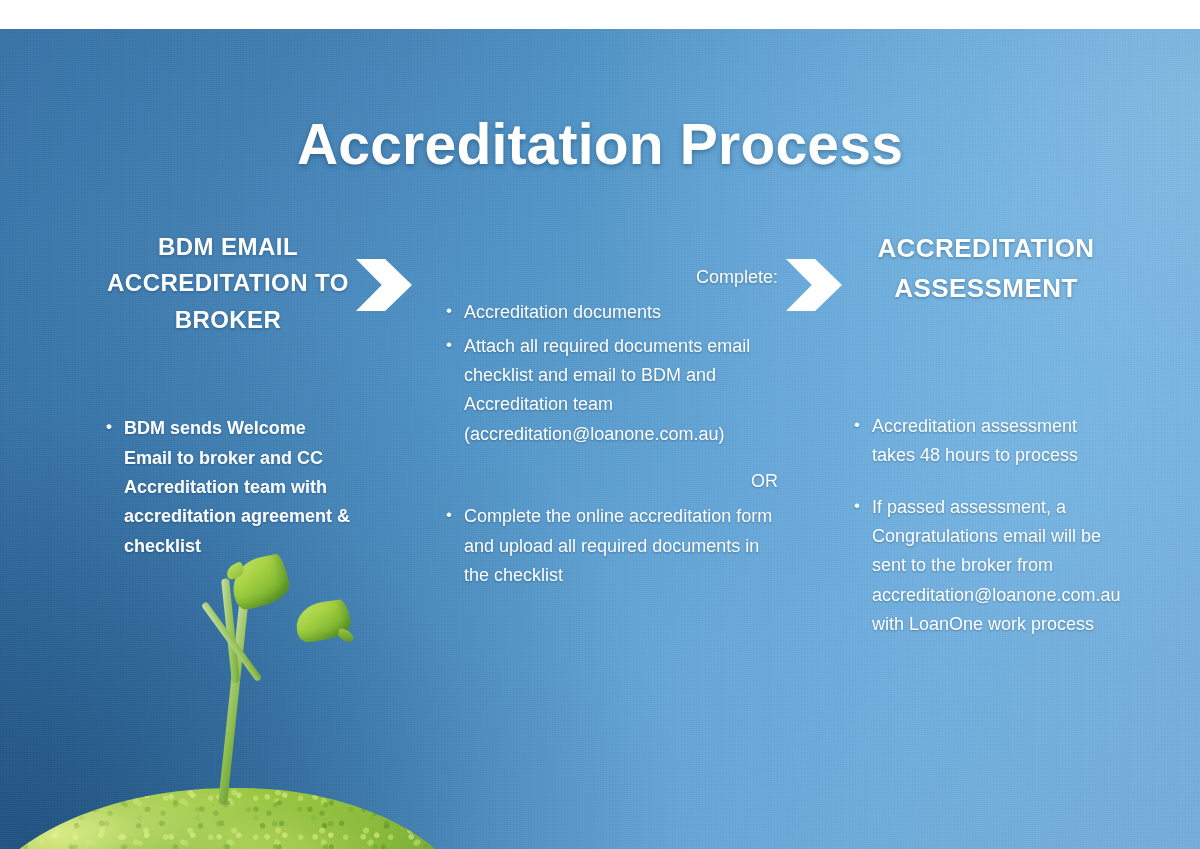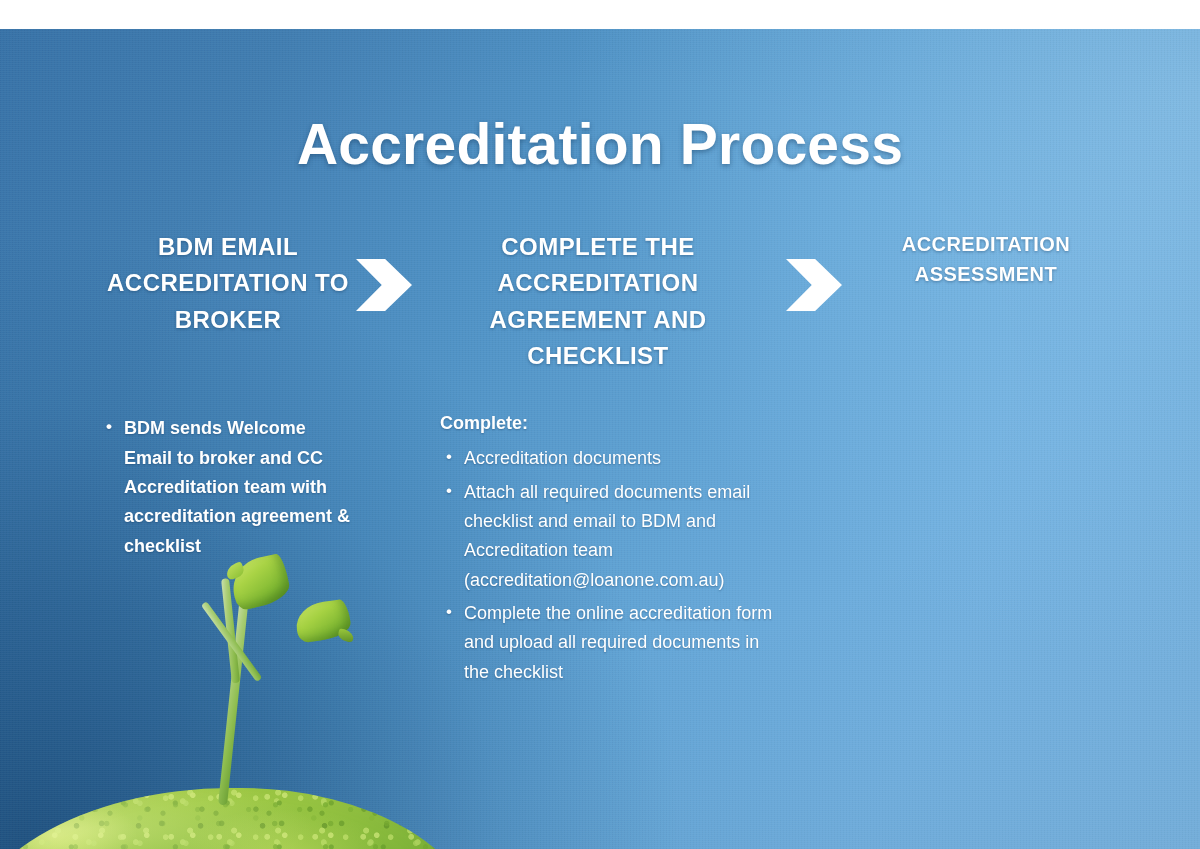--- a/index.html
+++ b/index.html
@@ -231,21 +231,21 @@
 
   .col-head {
     color: #ffffff;
     font-size: 24px;
     font-weight: bold;
     line-height: 1.52;
     letter-spacing: .45px;
     text-align: center;
     text-shadow: 0 1px 3px rgba(18,55,92,.45);
   }
-  .col-3 .col-head { font-size: 20px; }
+  .col-3 .col-head { font-size: 26px; }
 
   .chevron {
     position: absolute;
     top: 30px;
     width: 56px;
     height: 52px;
     background: #ffffff;
     clip-path: polygon(0% 0%, 52% 0%, 100% 50%, 52% 100%, 0% 100%, 46% 50%);
     filter: drop-shadow(0 1px 3px rgba(18,55,92,.35));
   }
@@ -253,23 +253,24 @@
   .chev-2 { left: 786px; }
 
   .col-body {
     color: #ffffff;
     font-size: 18px;
     line-height: 1.63;
     text-shadow: 0 1px 2px rgba(18,55,92,.40);
   }
 
   .sub-label {
-    font-weight: bold;
+    font-weight: normal;
     font-size: 18px;
     margin: 0 0 6px 0;
+    text-align: right;
   }
   .sub-label.or { margin-top: 18px; }
 
   ul.bullets {
     list-style: none;
     margin: 0;
     padding: 0;
   }
   ul.bullets > li {
     position: relative;
@@ -328,32 +329,38 @@
       <div class="col col-1">
         <div class="col-head">BDM EMAIL ACCREDITATION TO BROKER</div>
         <div class="col-body">
           <ul class="bullets">
             <li>BDM sends Welcome Email to broker and CC Accreditation team with accreditation agreement &amp; checklist</li>
           </ul>
         </div>
       </div>
 
       <div class="col col-2">
-        <div class="col-head">COMPLETE THE ACCREDITATION AGREEMENT AND CHECKLIST</div>
         <div class="col-body">
           <div class="sub-label">Complete:</div>
           <ul class="bullets">
             <li>Accreditation documents</li>
             <li>Attach all required documents email checklist and email to BDM and Accreditation team (accreditation@loanone.com.au)</li>
           </ul>
+          <div class="sub-label or">OR</div>
           <ul class="bullets">
             <li>Complete the online accreditation form and upload all required documents in the checklist</li>
           </ul>
         </div>
       </div>
 
       <div class="col col-3">
         <div class="col-head">ACCREDITATION ASSESSMENT</div>
+        <div class="col-body">
+          <ul class="bullets">
+            <li>Accreditation assessment takes 48 hours to process</li>
+            <li>If passed assessment, a Congratulations email will be sent to the broker from accreditation@loanone.com.au with LoanOne work process</li>
+          </ul>
+        </div>
       </div>
 
     </div>
   </div>
 </div>
 
 </body></html>

